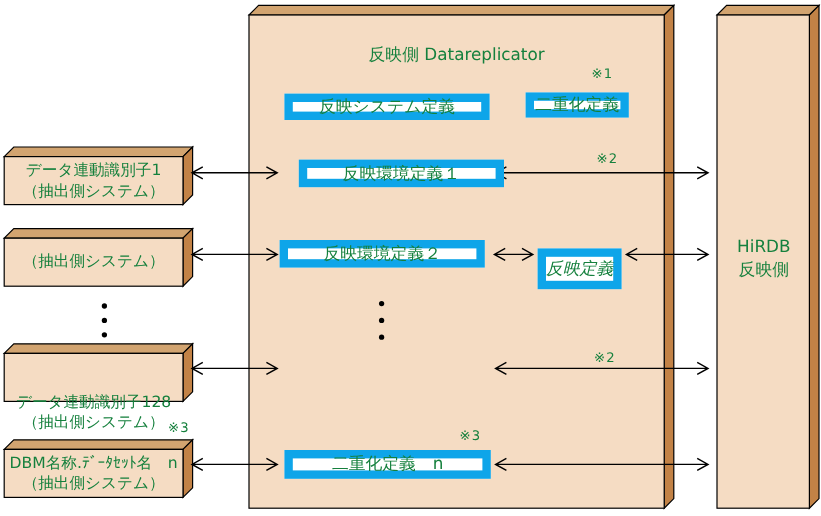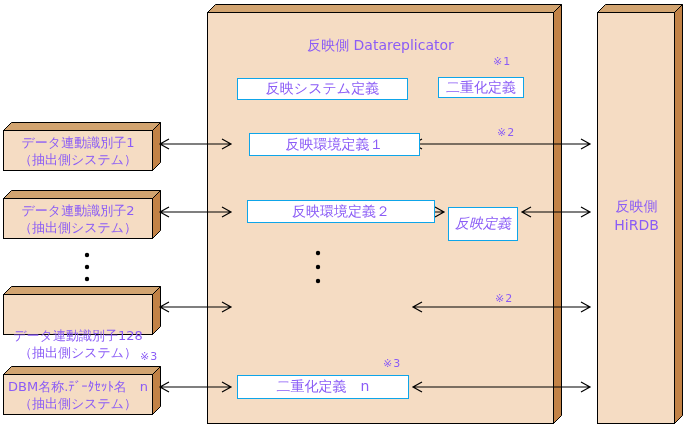--- a/index.html
+++ b/index.html
@@ -1,28 +1,28 @@
 <!DOCTYPE html>
 <html><head>
 <meta charset="utf-8">
 <style>
   html,body{margin:0;padding:0;background:#fff;}
   .stage{
     position:relative;width:684px;height:430px;background:#ffffff;
-    font-family:"DejaVu Sans","Liberation Sans",sans-serif;color:#8b5cf6;overflow:hidden;
+    font-family:"DejaVu Sans","Liberation Sans",sans-serif;color:#15803d;overflow:hidden;
   }
   .stage svg{position:absolute;left:0;top:0;}
   .face-front{fill:#f5dcc3;stroke:#000;stroke-width:1;}
   .face-top{fill:#d2a470;stroke:#000;stroke-width:1;}
   .face-side{fill:#c28246;stroke:#000;stroke-width:1;}
   .arrow{stroke:#000;stroke-width:1.2;fill:none;}
   .dot{fill:#000;}
   .title{position:absolute;left:207px;top:37px;width:347px;text-align:center;
          font-size:14px;white-space:nowrap;}
-  .defbox{position:absolute;background:#ffffff;border:1px solid #0ea5e9;box-sizing:border-box;
+  .defbox{position:absolute;background:#ffffff;border:7px solid #0ea5e9;box-sizing:border-box;
           display:flex;align-items:center;justify-content:center;font-size:14px;white-space:nowrap;}
   .srcbox{position:absolute;left:4px;width:148px;height:37px;display:flex;flex-direction:column;
           align-items:center;justify-content:center;font-size:13px;line-height:17px;
           text-align:center;white-space:nowrap;}
   .target-label{position:absolute;left:598px;top:197px;width:77px;text-align:center;
           font-size:14px;line-height:19px;}
   .target-label span{display:block;}
   .srcbox span{display:block;}
   .note{position:absolute;font-size:11px;letter-spacing:1px;white-space:nowrap;}
 </style>
@@ -86,44 +86,43 @@
       <circle class="dot" cx="318" cy="267" r="2.2"></circle>
       <circle class="dot" cx="318" cy="281" r="2.2"></circle>
     </g>
   </svg>
 
   <div class="title">反映側 Datareplicator</div>
 
   <div class="defbox" style="left:237px;top:78px;width:171px;height:22px;">反映システム定義</div>
   <div class="defbox" style="left:438px;top:77px;width:86px;height:21px;">二重化定義</div>
   <div class="defbox" style="left:237px;top:133px;width:171px;height:23px;margin-left:12px;">反映環境定義１</div>
-  <div class="defbox" style="left:247px;top:200px;width:188px;height:23px;">反映環境定義２</div>
+  <div class="defbox" style="left:233px;top:200px;width:171px;height:23px;">反映環境定義２</div>
   <div class="defbox" style="left:448px;top:207px;width:70px;height:34px;font-style:italic;">反映定義</div>
   <div class="defbox" style="left:237px;top:375px;width:172px;height:24px;">二重化定義　n</div>
 
   <div class="srcbox" style="top:132px;">
     <span>データ連動識別子1</span>
     <span>（抽出側システム）</span>
   </div>
   <div class="srcbox" style="top:200px;">
-    <span>データ連動識別子2</span>
     <span>（抽出側システム）</span>
   </div>
   <div class="srcbox" style="top:296px;margin-top:29px;">
     <span>データ連動識別子128</span>
     <span>（抽出側システム）</span>
   </div>
   <div class="srcbox" style="top:376px;border-radius:10px;">
     <span>DBM名称.ﾃﾞｰﾀｾｯﾄ名　n</span>
     <span>（抽出側システム）</span>
   </div>
 
   <div class="target-label">
+    <span>HiRDB</span>
     <span>反映側</span>
-    <span>HiRDB</span>
   </div>
 
   <div class="note" style="left:493px;top:55px;">※1</div>
   <div class="note" style="left:497px;top:126px;">※2</div>
   <div class="note" style="left:495px;top:292px;">※2</div>
   <div class="note" style="left:383px;top:357px;">※3</div>
   <div class="note" style="left:140px;top:350px;">※3</div>
 
 </div>
 

